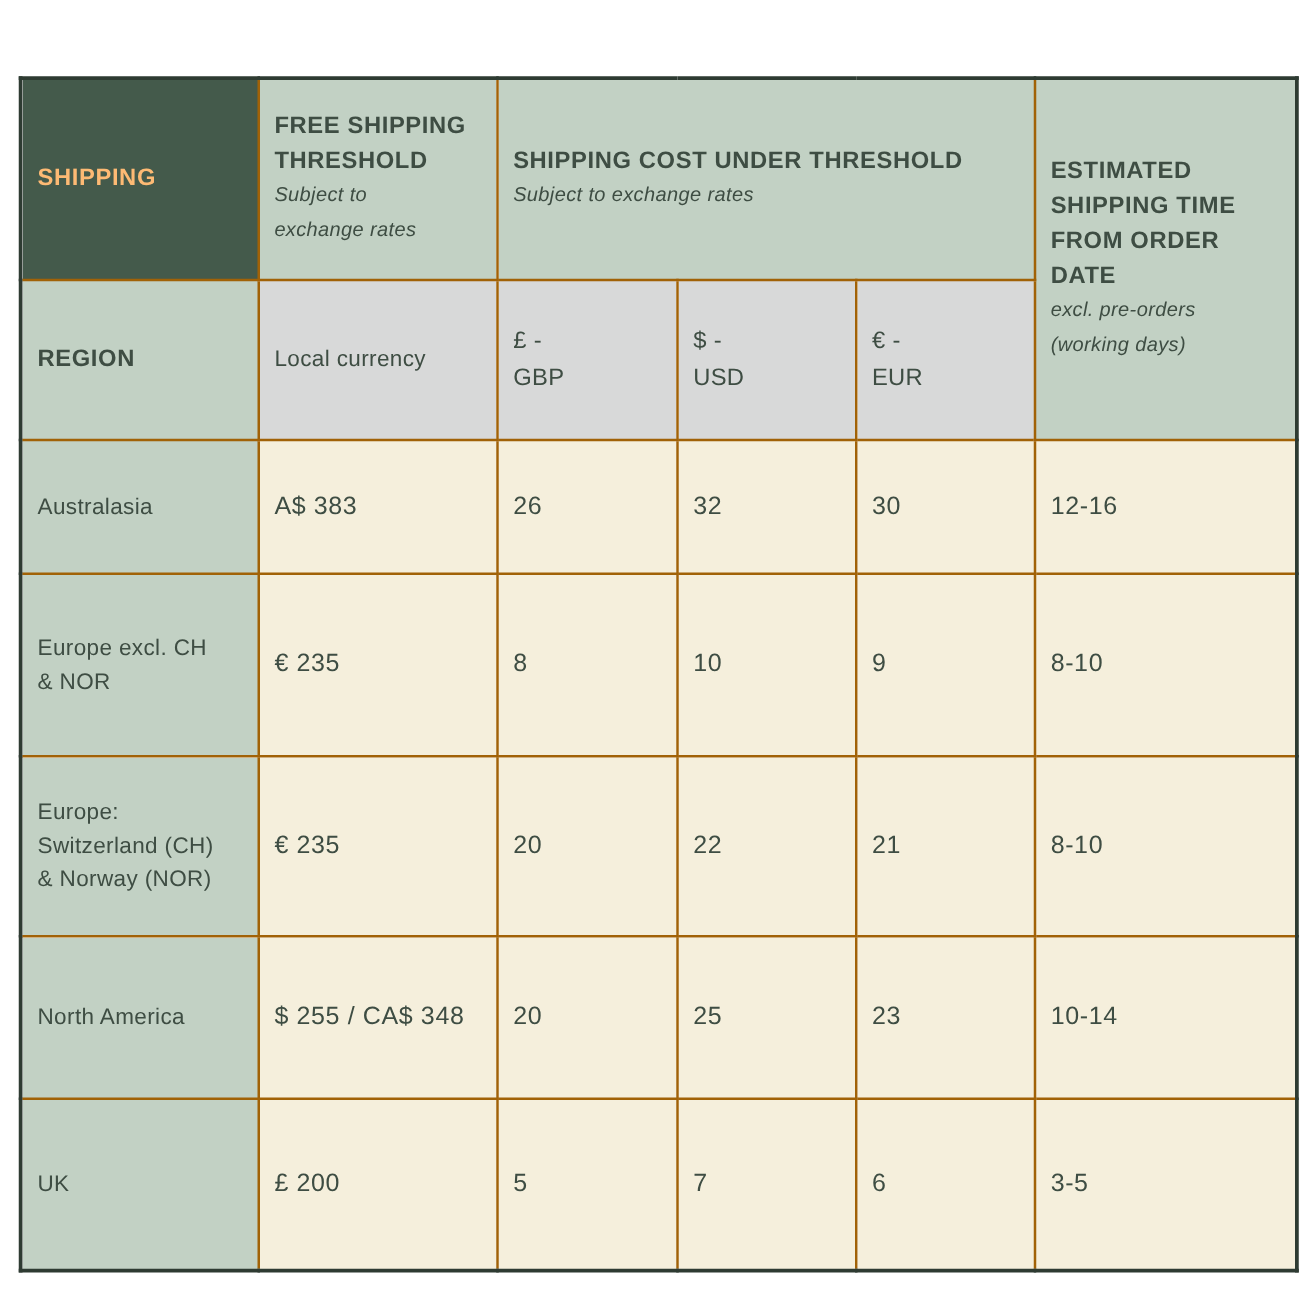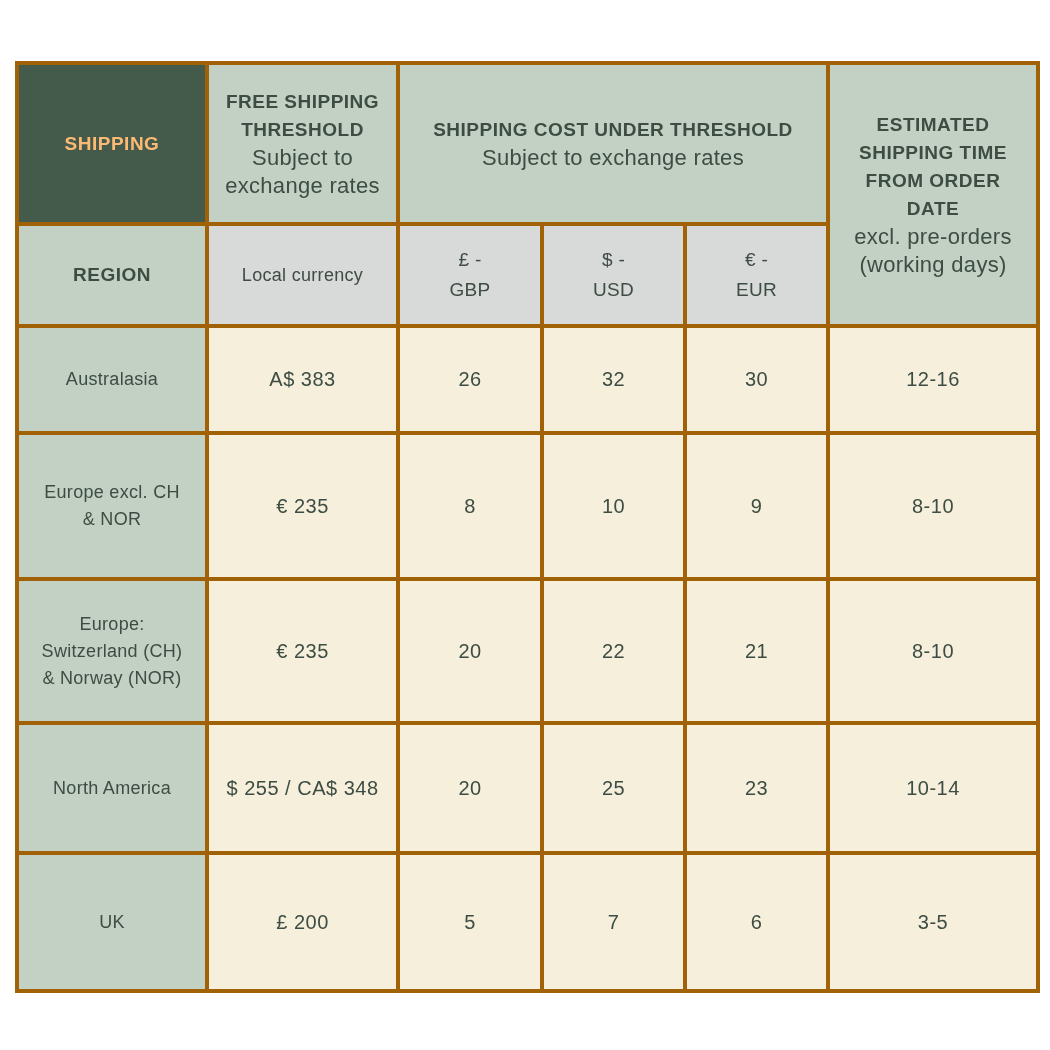--- a/index.html
+++ b/index.html
@@ -12,63 +12,64 @@
     color: #3e4d43;
   }
   table.shipping {
     border-collapse: collapse;
     table-layout: fixed;
     margin: 61px 0 0 15px;
     width: 1021px;
     border: 3px solid #2e3b32;
   }
   td, th {
-    border: 4px solid #a16207;
-    text-align: center;
+    border: 2px solid #a16207;
+    text-align: left;
     vertical-align: middle;
     padding: 6px 12px;
     font-weight: normal;
     overflow: hidden;
   }
   .cell-dark  { background: #445a4b; color: #fdba74; }
   .cell-sage  { background: #c2d1c4; color: #3e4d43; }
   .cell-gray  { background: #d8d9d9; color: #3e4d43; }
   .cell-cream { background: #f5efdc; color: #3e4d43; }
 
   .h-title {
     font-weight: bold;
     font-size: 19px;
     line-height: 28px;
     letter-spacing: 0.5px;
     white-space: pre-line;
   }
   .h-sub {
-    font-size: 22px;
+    font-size: 16px;
     line-height: 28px;
     letter-spacing: 0.3px;
     white-space: pre-line;
+    font-style: italic;
   }
   .currency-line {
     font-size: 19px;
     line-height: 30px;
     letter-spacing: 0.3px;
   }
   .local-currency { font-size: 18px; letter-spacing: 0.3px; }
   .region {
     font-size: 18px;
     line-height: 27px;
     letter-spacing: 0.3px;
     white-space: pre-line;
   }
   .val {
     font-size: 20px;
     letter-spacing: 0.5px;
   }
   tr.r1 { height: 161px; }
-  tr.r2 { height: 102px; }
+  tr.r2 { height: 128px; }
   tr.d1 { height: 107px; }
   tr.d2 { height: 146px; }
   tr.d3 { height: 144px; margin-left: 38px; }
   tr.d4 { height: 130px; margin-left: 43px; }
   tr.d5 { height: 138px; }
 </style>
 </head>
 <body>
 
 <table class="shipping">

